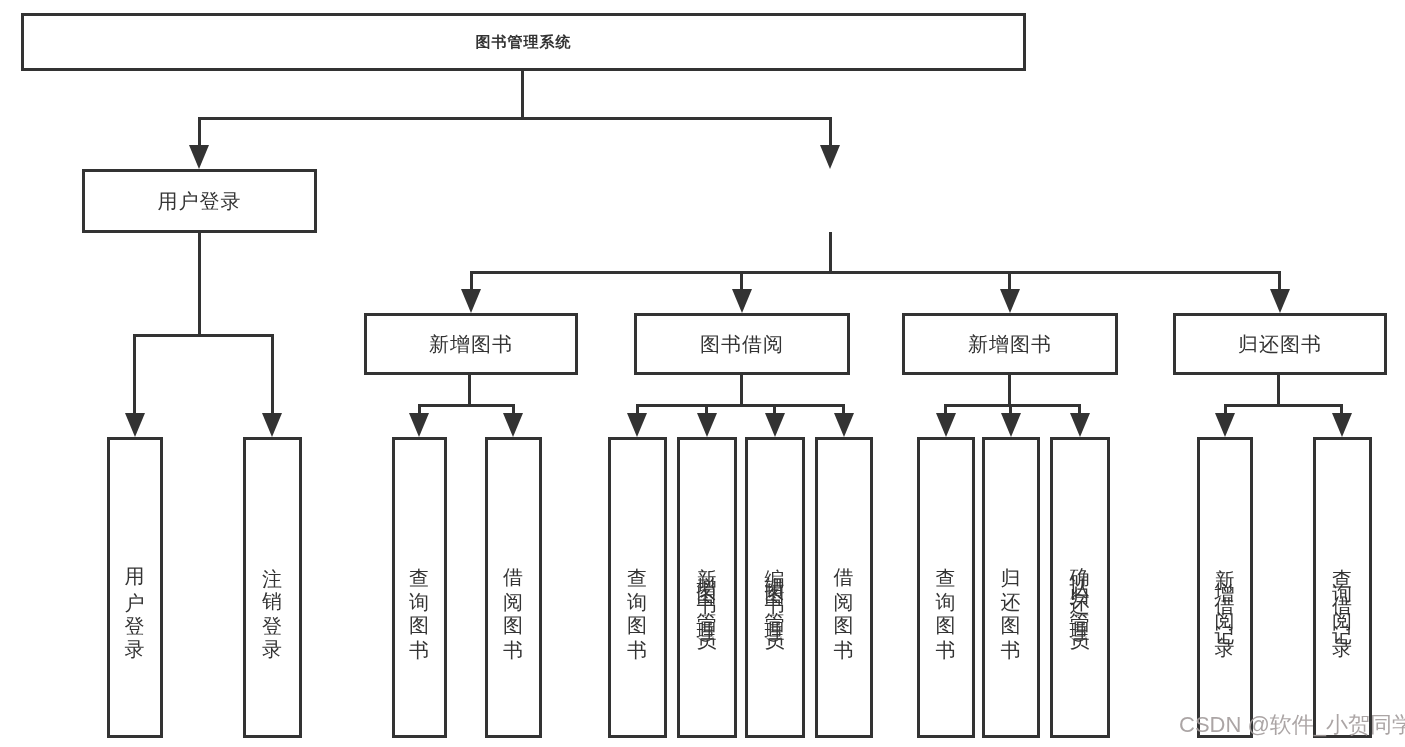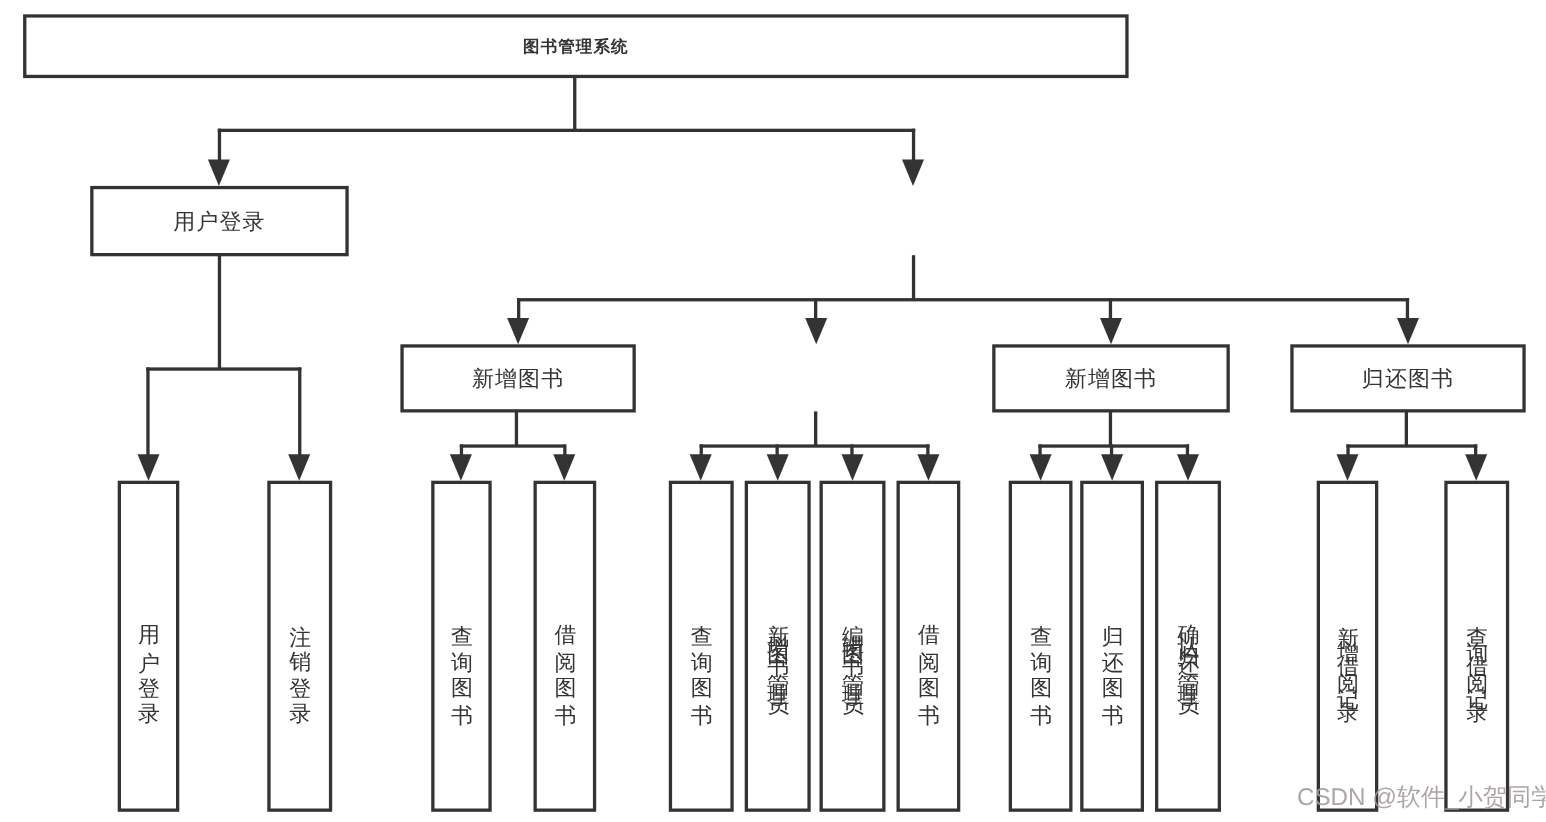--- a/index.html
+++ b/index.html
@@ -63,20 +63,23 @@
   <div class="arrow" style="left:461px;top:289px"></div>
   <div class="v" style="left:740px;top:271px;height:20px"></div>
   <div class="arrow" style="left:732px;top:289px"></div>
   <div class="v" style="left:1008px;top:271px;height:20px"></div>
   <div class="arrow" style="left:1000px;top:289px"></div>
   <div class="v" style="left:1278px;top:271px;height:20px"></div>
   <div class="arrow" style="left:1270px;top:289px"></div>
 
   <div class="box hbox" style="left:364px;top:313px;width:214px;height:62px">
     <span>新增图书</span>
+  </div>
+  <div class="box hbox" style="left:634px;top:313px;width:216px;height:62px">
+    <span>图书借阅</span>
   </div>
   <div class="box hbox" style="left:902px;top:313px;width:216px;height:62px">
     <span>新增图书</span>
   </div>
   <div class="box hbox" style="left:1173px;top:313px;width:214px;height:62px">
     <span>归还图书</span>
   </div>
 
   <div class="v" style="left:468px;top:374px;height:31px"></div>
   <div class="h" style="left:418px;top:404px;width:96px"></div>

